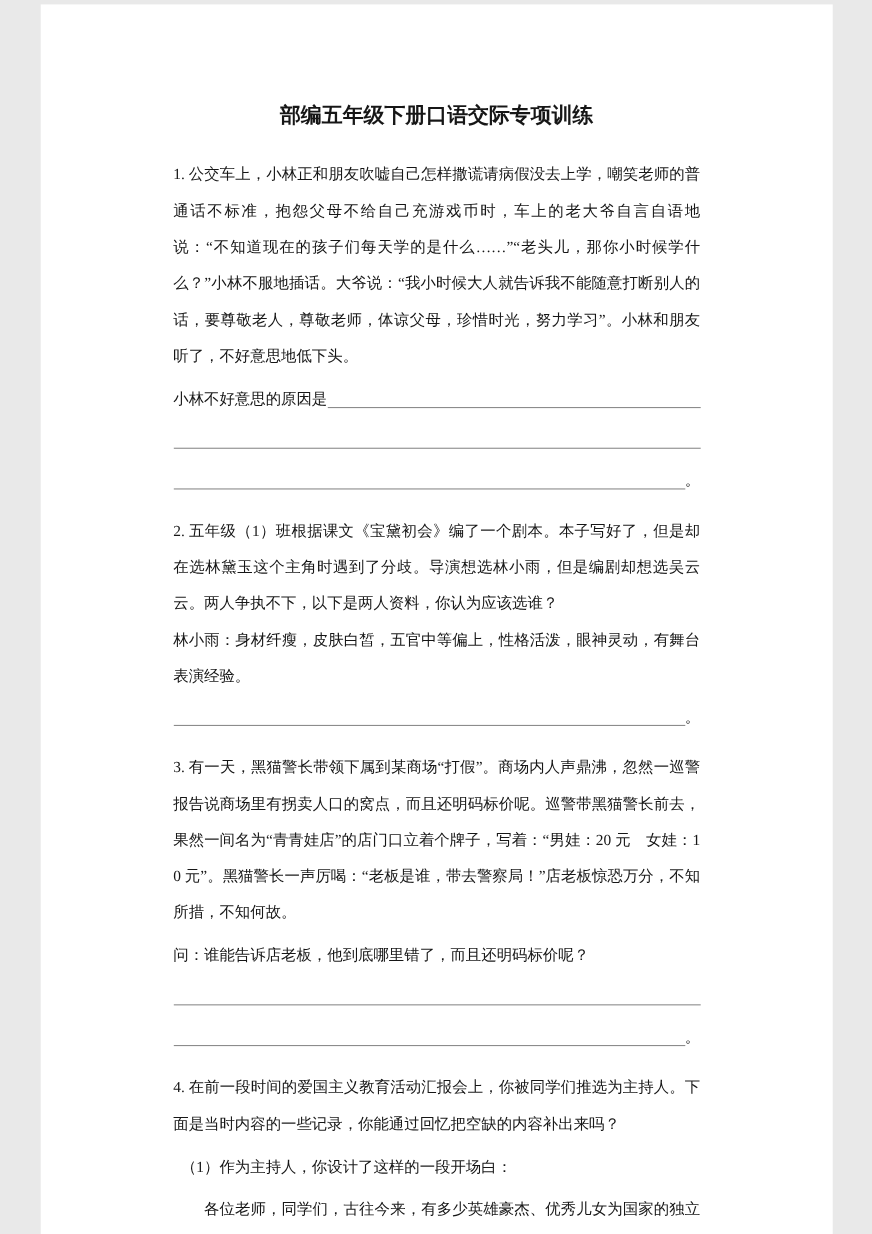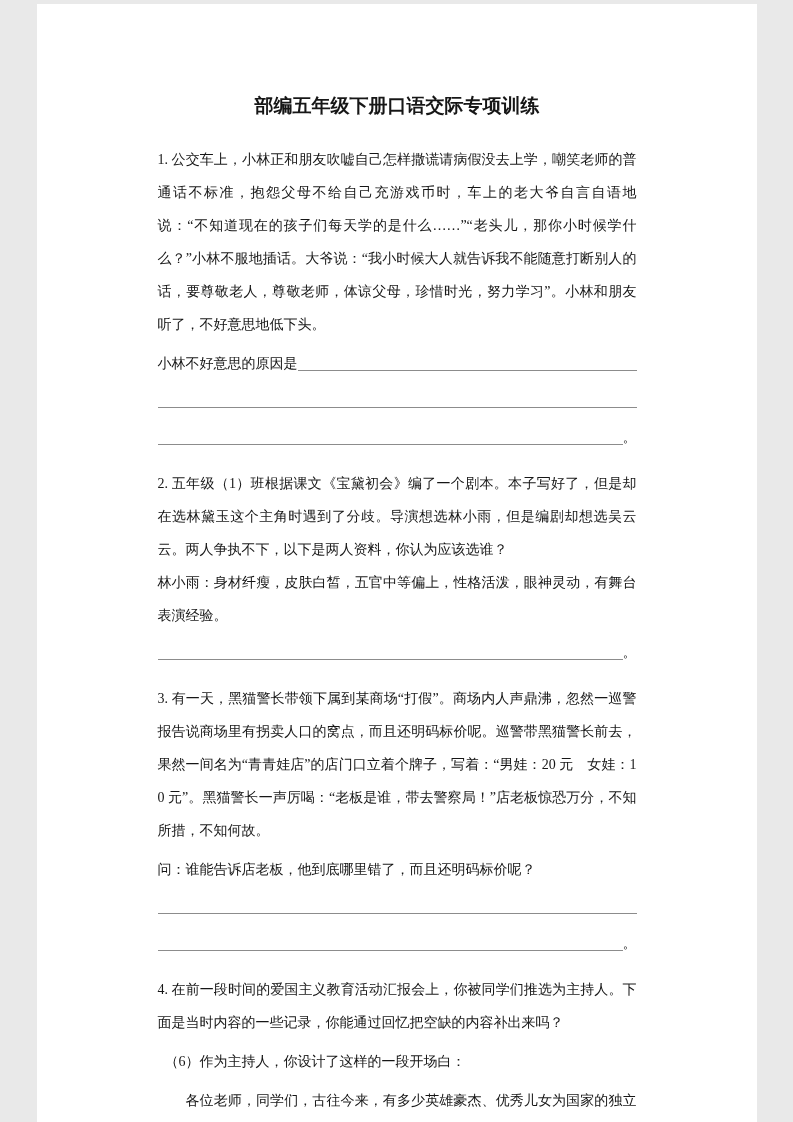--- a/index.html
+++ b/index.html
@@ -58,16 +58,16 @@
       <p class="para" data-name="question-3"><span data-name="text-run">3. 有一天，黑猫警长带领下属到某商场“打假”。商场内人声鼎沸，忽然一巡警报告说商场里有拐卖人口的窝点，而且还明码标价呢。巡警带黑猫警长前去，果然一间名为“青青娃店”的店门口立着个牌子，写着：“男娃：20 元　女娃：10 元”。黑猫警长一声厉喝：“老板是谁，带去警察局！”店老板惊恐万分，不知所措，不知何故。</span></p>
       <p class="para" data-name="q3-prompt"><span data-name="text-run">问：谁能告诉店老板，他到底哪里错了，而且还明码标价呢？</span></p>
       <p class="para flex" data-name="q3-answer-line-1">
         <span class="blank grow" data-name="answer-blank"></span>
       </p>
       <p class="para flex" data-name="q3-answer-line-2">
         <span class="blank grow" data-name="answer-blank"></span>
         <span data-name="text-run">。</span>
       </p>
       <p class="para" data-name="question-4"><span data-name="text-run">4.  在前一段时间的爱国主义教育活动汇报会上，你被同学们推选为主持人。下面是当时内容的一些记录，你能通过回忆把空缺的内容补出来吗？</span></p>
-      <p class="para" data-name="q4-item-1"><span data-name="text-run">（6）作为主持人，你设计了这样的一段开场白：</span></p>
+      <p class="para" data-name="q4-item-1"><span data-name="text-run">（1）作为主持人，你设计了这样的一段开场白：</span></p>
       <p class="para indent" data-name="q4-opening"><span data-name="text-run">各位老师，同学们，古往今来，有多少英雄豪杰、优秀儿女为国家的独立而流血献身，有多少仁人志士、革命先辈为中华之崛起而前赴后继！他们中有不忘国耻、忧国忧民的辛弃疾，有</span></p>
     </div>
 </div>
 
 </body></html>

